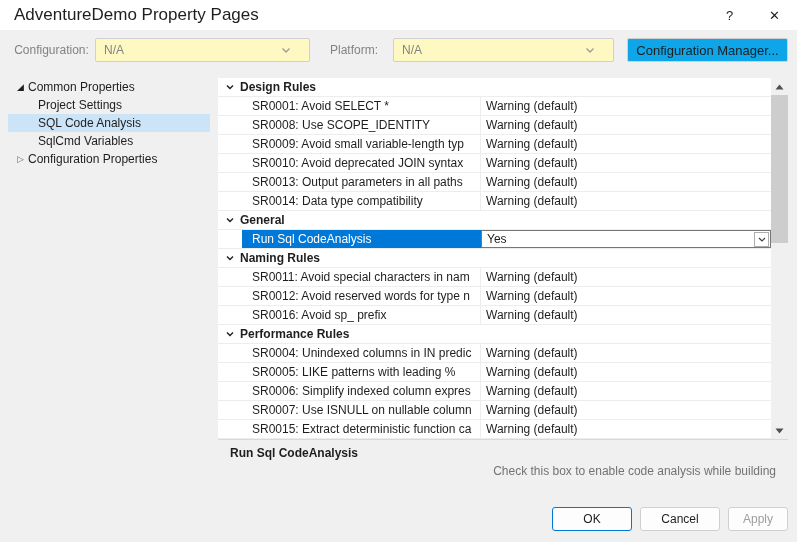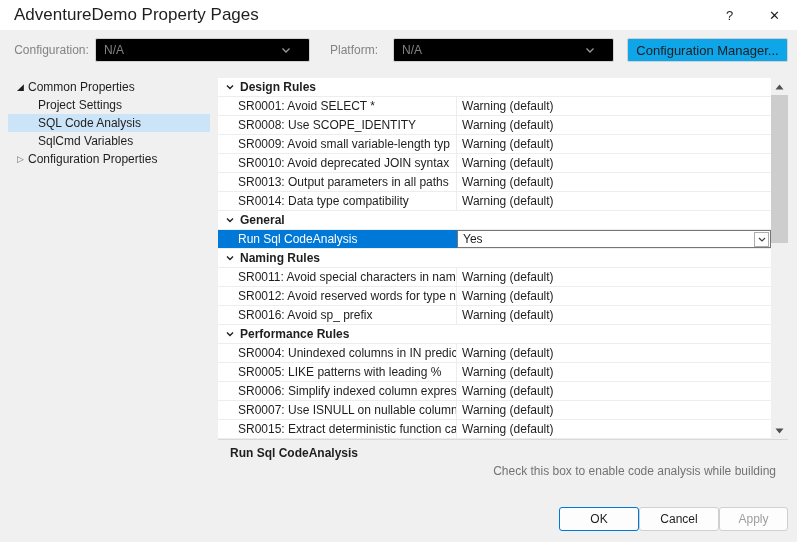--- a/index.html
+++ b/index.html
@@ -25,21 +25,21 @@
   }
   
   .configbar {
     height: 40px; display: flex; align-items: center;
     padding: 0 9px 0 8px;
   }
   .cfg-label { color: #838383; }
   .lbl-config { width: 87px; text-align: center; }
   .lbl-platform { width: 63px; margin-left: 20px; }
   .select {
-    height: 24px; background: #000000; border: 1px solid #d0d0d0; border-radius: 2px;
+    height: 24px; background: #fef9c3; border: 1px solid #d0d0d0; border-radius: 2px;
     display: flex; align-items: center; padding: 0 18px 0 8px;
   }
   .select .sel-val { flex: 1; color: #838383; }
   .sel-config { width: 215px; }
   .sel-platform { width: 221px; }
   .cfg-mgr-btn {
     margin-left: auto; width: 161px; height: 24px;
     background: #0ea5e9; border: 1px solid #d0d0d0; border-radius: 2px;
     font-family: inherit; font-size: 13px; color: #1e1e1e;
   }
@@ -55,23 +55,23 @@
   .tree-item.lvl0 { padding-left: 5px; }
   .tree-item.lvl1 { padding-left: 30px; }
   .tree-item.selected { background: #cce4f7; }
   
   .rightpanel { flex: 1; display: flex; flex-direction: column; }
   .grid-wrap { height: 361px; background: #ffffff; position: relative; overflow: hidden; }
   .grid { margin-right: 17px; }
   .grid-row { height: 19px; display: flex; align-items: stretch; border-bottom: 1px solid #ededed; }
   .grid-row.cat { align-items: center; font-weight: bold; padding-left: 7px; gap: 5px; }
   .cn {
-    width: 239px; padding-left: 20px; line-height: 18px;
+    width: 239px; padding-left: 10px; line-height: 18px;
     border-right: 1px solid #ededed;
-    white-space: nowrap; overflow: hidden;
+    white-space: nowrap; overflow: hidden; margin-left: 24px;
   }
   .cn.sel { background: #0078d7; color: #ffffff; border-right: none; }
   .cv { flex: 1; padding-left: 5px; line-height: 18px; white-space: nowrap; overflow: hidden; }
   .cv.combo {
     border: 1px solid #767676; background: #ffffff;
     display: flex; align-items: center; padding: 0 1px 0 5px;
   }
   .combo-btn {
     margin-left: auto; width: 15px; height: 15px;
     border: 1px solid #adadad; background: #ffffff;
@@ -83,28 +83,28 @@
     background: #f0f0f0; display: flex; flex-direction: column; align-items: center;
   }
   .sb-btn { width: 17px; height: 17px; display: flex; align-items: center; justify-content: center; }
   .sb-btn.down { margin-top: auto; }
   .sb-thumb { width: 17px; height: 148px; background: #cdcdcd; }
   
   .desc { flex: 1; border-top: 1px solid #d9d9d9; background: #f0f0f0; padding: 6px 12px; }
   .desc-title { font-weight: bold; margin-bottom: 4px; }
   .desc-text { color: #737373; text-align: right; }
   
-  .footer { display: flex; justify-content: flex-end; padding: 10px 9px 0 0; }
+  .footer { display: flex; justify-content: flex-end; gap: 8px; padding: 10px 9px 0 0; }
   .btn {
     width: 80px; height: 24px; background: #fdfdfd;
     border: 1px solid #d0d0d0; border-radius: 3px;
     font-family: inherit; font-size: 12px; color: #1e1e1e;
   }
   .btn.ok { border-color: #0078d7; }
-  .btn.disabled { color: #9e9e9e; width: 69px; }
+  .btn.disabled { color: #9e9e9e; width: 60px; }
 </style>
 </head>
 <body>
 
 <div class="titlebar">
   <span class="title">AdventureDemo Property Pages</span>
   <span class="tb-btn">?</span>
   <span class="tb-btn">✕</span>
 </div>
 

